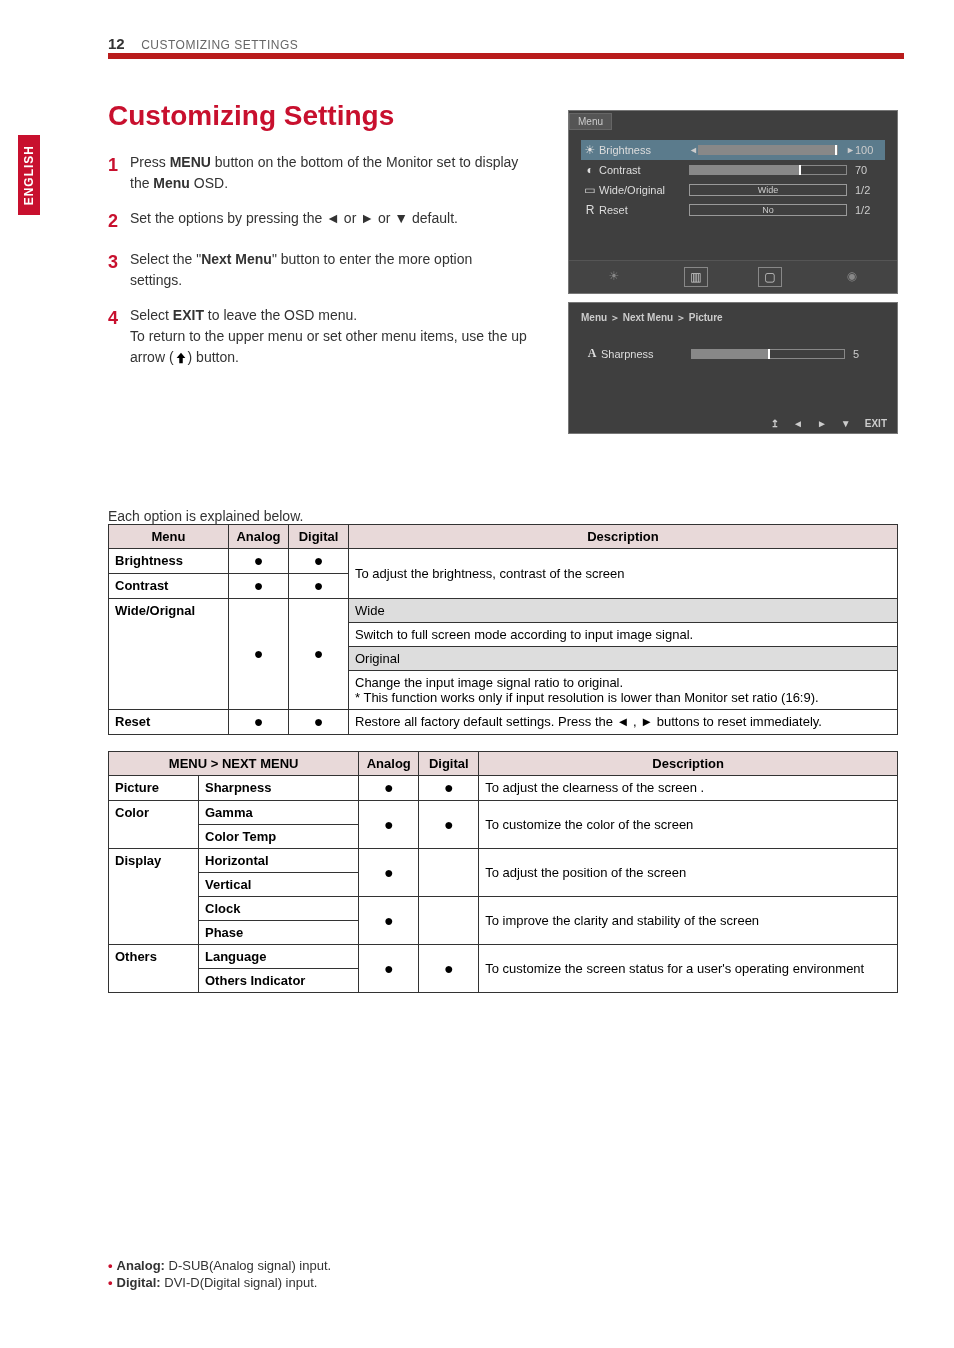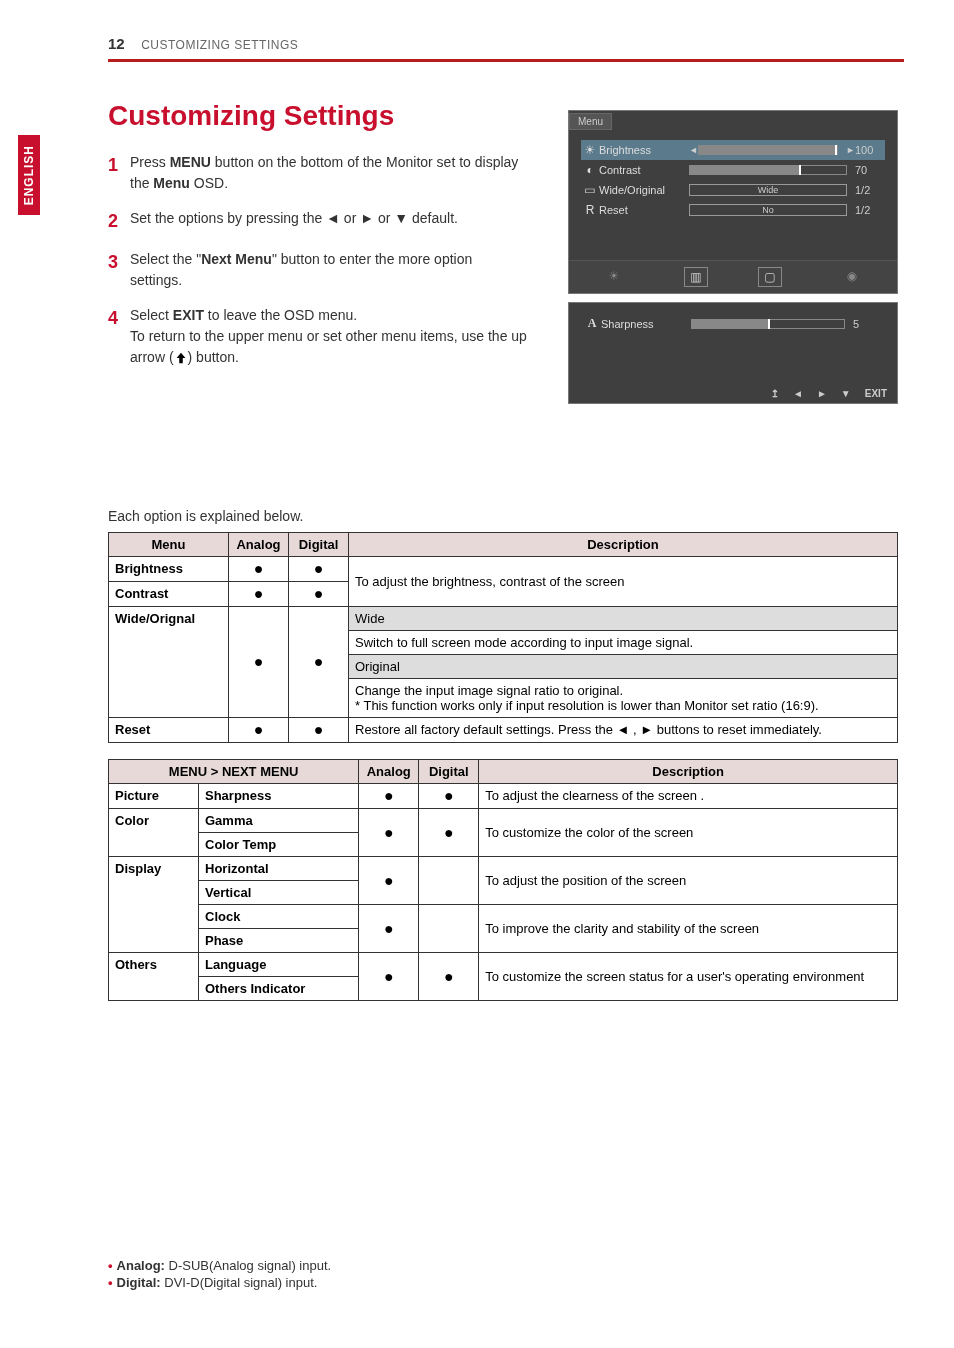--- a/index.html
+++ b/index.html
@@ -1,21 +1,21 @@
 <!DOCTYPE html>
 <html><head>
 <meta charset="utf-8">
 <style>
   * { margin: 0; padding: 0; box-sizing: border-box; }
   body { font-family: Arial, Helvetica, sans-serif; background: #fff; width: 954px; height: 1348px; position: relative; color: #000; }
   
   .side-tab { position: absolute; left: 18px; top: 135px; background: #c8102e; color: #fff; font-size: 12px; font-weight: bold; padding: 10px 4px; writing-mode: vertical-rl; text-orientation: mixed; letter-spacing: 1px; }
   .side-tab span { transform: rotate(180deg); display: inline-block; }
   
-  .page-header { position: absolute; top: 35px; left: 108px; right: 50px; border-bottom: 3px solid #b91c1c; padding-bottom: 6px; }
+  .page-header { position: absolute; top: 35px; left: 108px; right: 50px; border-bottom: 6px solid #b91c1c; }
   .page-number { font-size: 15px; font-weight: bold; color: #333; }
   .header-title { font-size: 12px; color: #666; letter-spacing: 0.5px; margin-left: 12px; text-transform: uppercase; }
   
   .content { position: absolute; top: 100px; left: 108px; width: 790px; }
   
   h1 { color: #c8102e; font-size: 28px; font-weight: bold; margin-bottom: 20px; }
   h2 { color: #333; font-size: 22px; font-weight: bold; margin-bottom: 18px; }
   
   .steps { width: 420px; }
   .step { display: flex; margin-bottom: 14px; font-size: 14px; line-height: 1.5; color: #333; }
@@ -38,21 +38,21 @@
   
   .osd-tabs { display: flex; justify-content: space-around; padding: 6px 0; border-top: 1px solid #555; background: #444; }
   .osd-tab-icon { width: 24px; height: 20px; border: 1px solid #888; font-size: 12px; text-align: center; line-height: 18px; color: #ccc; }
   .osd-tab-icon.out { border: none; width: 40px; color: #888; }
   
   .osd-breadcrumb { padding: 8px 12px; font-size: 10px; color: #ccc; font-weight: bold; }
   .osd-sub-content { padding: 10px 14px 50px 14px; }
   .osd-footer { display: flex; justify-content: flex-end; gap: 14px; padding: 4px 10px; font-size: 10px; color: #ccc; font-weight: bold; align-items: center; }
   .osd-footer span { }
   
-  .intro { margin-top: 140px; font-size: 14px; color: #333; margin-bottom: 8px; }
+  .intro { margin-top: 140px; font-size: 14px; color: #333; }
   
   table { border-collapse: collapse; width: 100%; font-size: 13px; margin-bottom: 16px; }
   th, td { border: 1px solid #333; padding: 4px 6px; vertical-align: top; text-align: left; }
   th { background: #e8d9d9; text-align: center; font-weight: bold; }
   td.center { text-align: center; vertical-align: middle; }
   td.subhead { background: #ddd; }
   .dot { font-size: 16px; line-height: 1; }
   
   .footnotes { position: absolute; bottom: 56px; left: 108px; font-size: 13px; color: #333; }
   .footnotes li { list-style: none; margin-bottom: 2px; }
@@ -137,20 +137,21 @@
       </div>
       <div class="osd-tabs">
         <div class="osd-tab-icon out">☀</div>
         <div class="osd-tab-icon">▥</div>
         <div class="osd-tab-icon">▢</div>
         <div class="osd-tab-icon out">◉</div>
       </div>
     </div>
 
     <div class="osd-box">
+      <div class="osd-breadcrumb">Menu  ＞  Next Menu  ＞  Picture</div>
       <div class="osd-sub-content">
         <div class="osd-row">
           <div class="osd-icon" style="font-family:serif;"><b>A</b></div>
           <div class="osd-label">Sharpness</div>
           <div class="osd-bar-track">
               <div class="osd-bar-fill" style="width:50%"></div>
               <div class="osd-bar-marker" style="left:50%"></div>
             </div>
           <div class="osd-val">5</div>
         </div>

